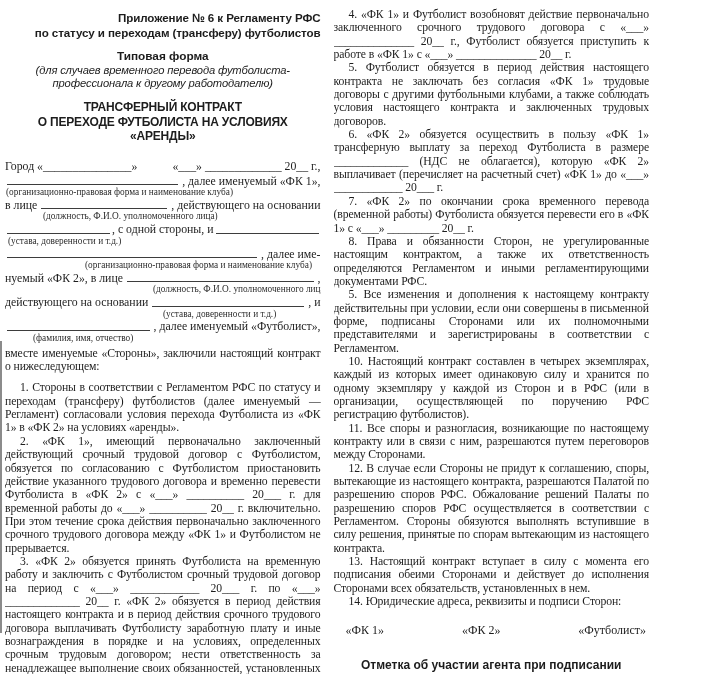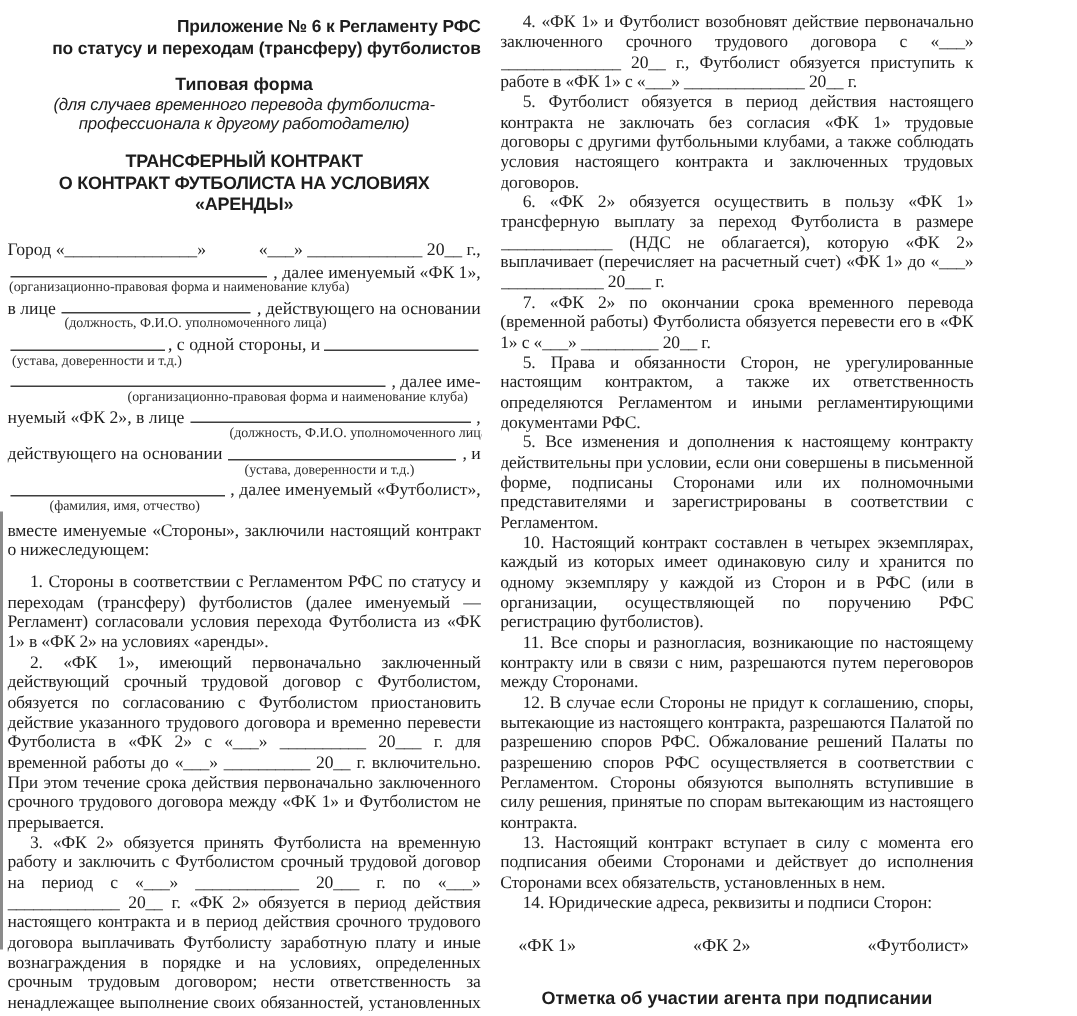--- a/index.html
+++ b/index.html
@@ -162,21 +162,21 @@
     <div class="appendix">
       <div>Приложение № 6 к Регламенту РФС</div>
       <div>по статусу и переходам (трансферу) футболистов</div>
     </div>
 
     <div class="form-type">Типовая форма</div>
     <div class="form-note">(для случаев временного перевода футболиста-профессионала к другому работодателю)</div>
 
     <div class="doc-title">
       <div>ТРАНСФЕРНЫЙ КОНТРАКТ</div>
-      <div>О КОНТРАКТ ФУТБОЛИСТА НА УСЛОВИЯХ «АРЕНДЫ»</div>
+      <div>О ПЕРЕХОДЕ ФУТБОЛИСТА НА УСЛОВИЯХ «АРЕНДЫ»</div>
     </div>
 
     <div class="city-row">
       <span>Город «_______________»</span>
       <span>«___» _____________ 20__ г.,</span>
     </div>
 
     <div class="form-line">
       <span class="blank"></span>
       <span class="post">, далее именуемый «ФК 1»,</span>
@@ -231,21 +231,21 @@
     </div>
   </div>
 
   <div class="col">
 
     <div class="paragraphs right-paras">
       <p>4. «ФК 1» и Футболист возобновят действие первоначально заключенного срочного трудового договора с «___» ______________ 20__ г., Футболист обязуется приступить к работе в «ФК 1» с «___» ______________ 20__ г.</p>
       <p>5. Футболист обязуется в период действия настоящего контракта не заключать без согласия «ФК 1» трудовые договоры с другими футбольными клубами, а также соблюдать условия настоящего контракта и заключенных трудовых договоров.</p>
       <p>6. «ФК 2» обязуется осуществить в пользу «ФК 1» трансферную выплату за переход Футболиста в размере _____________ (НДС не облагается), которую «ФК 2» выплачивает (перечисляет на расчетный счет) «ФК 1» до «___» ____________ 20___ г.</p>
       <p>7. «ФК 2» по окончании срока временного перевода (временной работы) Футболиста обязуется перевести его в «ФК 1» с «___» _________ 20__ г.</p>
-      <p>5. Права и обязанности Сторон, не урегулированные настоящим контрактом, а также их ответственность определяются Регламентом и иными регламентирующими документами РФС.</p>
+      <p>8. Права и обязанности Сторон, не урегулированные настоящим контрактом, а также их ответственность определяются Регламентом и иными регламентирующими документами РФС.</p>
       <p>5. Все изменения и дополнения к настоящему контракту действительны при условии, если они совершены в письменной форме, подписаны Сторонами или их полномочными представителями и зарегистрированы в соответствии с Регламентом.</p>
       <p>10. Настоящий контракт составлен в четырех экземплярах, каждый из которых имеет одинаковую силу и хранится по одному экземпляру у каждой из Сторон и в РФС (или в организации, осуществляющей по поручению РФС регистрацию футболистов).</p>
       <p>11. Все споры и разногласия, возникающие по настоящему контракту или в связи с ним, разрешаются путем переговоров между Сторонами.</p>
       <p>12. В случае если Стороны не придут к соглашению, споры, вытекающие из настоящего контракта, разрешаются Палатой по разрешению споров РФС. Обжалование решений Палаты по разрешению споров РФС осуществляется в соответствии с Регламентом. Стороны обязуются выполнять вступившие в силу решения, принятые по спорам вытекающим из настоящего контракта.</p>
       <p>13. Настоящий контракт вступает в силу с момента его подписания обеими Сторонами и действует до исполнения Сторонами всех обязательств, установленных в нем.</p>
       <p>14. Юридические адреса, реквизиты и подписи Сторон:</p>
     </div>
 
     <div class="sig-row">
       <span>«ФК 1»</span>

